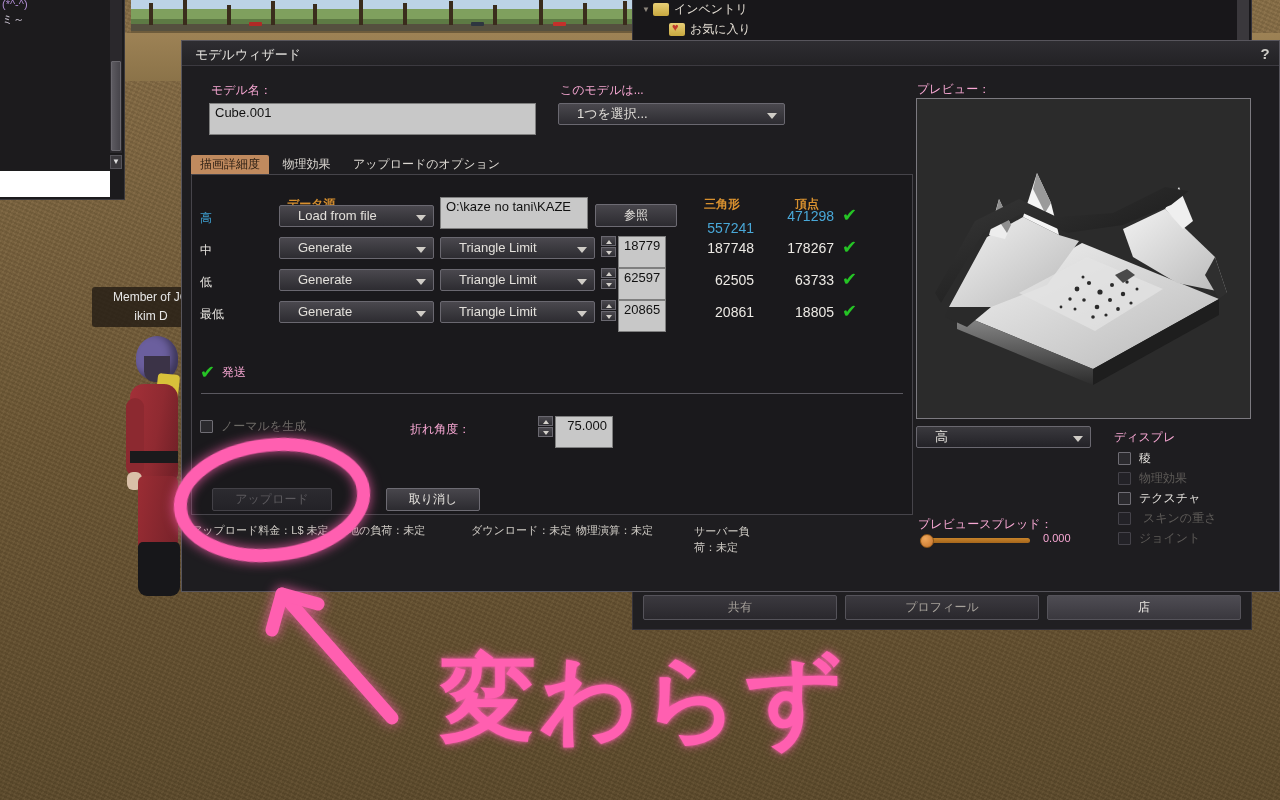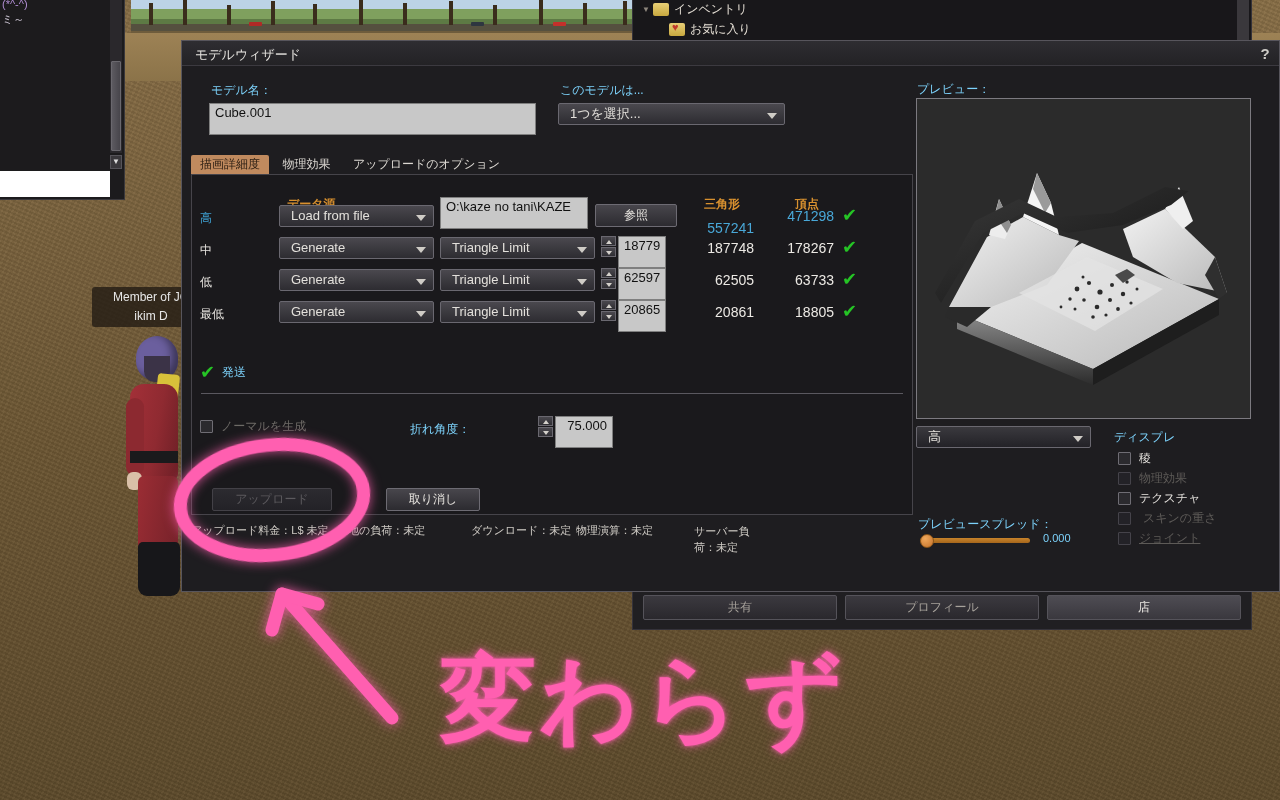--- a/index.html
+++ b/index.html
@@ -102,29 +102,29 @@
 
   
   .dialog { position:absolute; left:181px; top:40px; width:1099px; height:552px;
     background:#1e1d20; border:1px solid #57555c; }
   .dlg-title { position:absolute; left:0; top:0; right:0; height:25px;
     background:linear-gradient(180deg,#2e2d31,#232225); border-bottom:1px solid #3c3a40;
     color:#e6e4e0; font-size:13px; padding:5px 0 0 13px; }
   .help-btn { position:absolute; right:6px; top:4px; width:16px; height:18px; color:#cfcdc8;
     font-size:15px; font-weight:bold; text-align:center; line-height:18px; }
 
-  .lbl { color:#7dd3fc; font-size:12px; }
+  .lbl { color:#f9a8d4; font-size:12px; }
   .lbl-sm { color:#cfcbc5; font-size:11px; }
 
   .field-white { background:#c8c8c8; border:1px solid #7f7f7f; color:#111;
     font-size:13px; padding:0 5px; height:32px; line-height:17px; white-space:nowrap; overflow:hidden; }
 
   .combo { position:relative; background:linear-gradient(180deg,#4a484e,#2d2c31);
     border:1px solid #6a6870; border-radius:2px; color:#e3e0db; font-size:13px;
-    height:22px; line-height:20px; padding:0 22px 0 11px; white-space:nowrap; overflow:hidden; }
+    height:22px; line-height:20px; padding:0 22px 0 18px; white-space:nowrap; overflow:hidden; }
   .combo:after { content:""; position:absolute; right:7px; top:9px;
     border-left:5px solid transparent; border-right:5px solid transparent; border-top:6px solid #cfccc6; }
   .combo.dark { background:linear-gradient(180deg,#3a393e,#232227); }
 
   .btn { background:linear-gradient(180deg,#48464c,#2c2b30); border:1px solid #6d6b73;
     border-radius:2px; color:#e5e2dd; font-size:12px; display:flex; align-items:center;
     justify-content:center; height:23px; }
   .btn.disabled { color:#5c5a5e; border-color:#434147; background:linear-gradient(180deg,#2c2b30,#232227); }
 
   .spin { position:relative; width:18px; height:23px; }
@@ -530,21 +530,21 @@
         <div style="display: flex; align-items: center; gap: 8px; height: 20px;">
           <span class="cbox"></span>
           <span class="lbl" style="color: rgb(232, 229, 224);">テクスチャ</span>
         </div>
         <div style="display: flex; align-items: center; gap: 12px; height: 20px; font-family: Liberation Mono, monospace;">
           <span class="cbox dim"></span>
           <span class="lbl" style="color: rgb(93, 90, 87);">スキンの重さ</span>
         </div>
         <div style="display: flex; align-items: center; gap: 8px; height: 20px;">
           <span class="cbox dim"></span>
-          <span class="lbl" style="color: rgb(93, 90, 87); text-decoration: underline;">ジョイント</span>
+          <span class="lbl" style="color: rgb(93, 90, 87);">ジョイント</span>
         </div>
       </div>
 
     <div class="lbl" style="position:absolute;left:918px;top:516px">プレビュースプレッド：</div>
     <div style="position:absolute;left:920px;top:538px;width:110px">
       <div class="slider-track"></div>
       <div class="slider-knob"></div>
     </div>
     <div class="lbl" style="position:absolute;left:1043px;top:532px;font-size:11px">0.000</div>
   </div>

